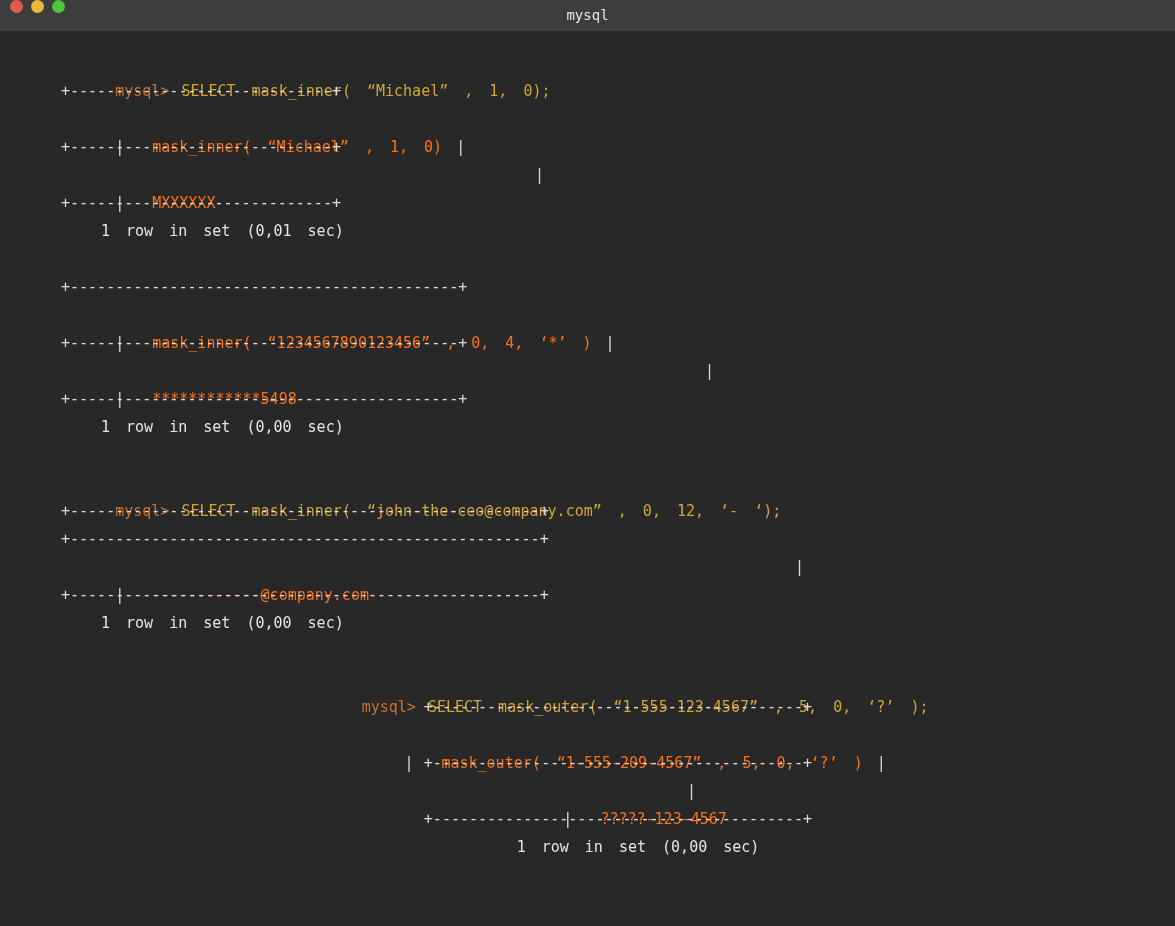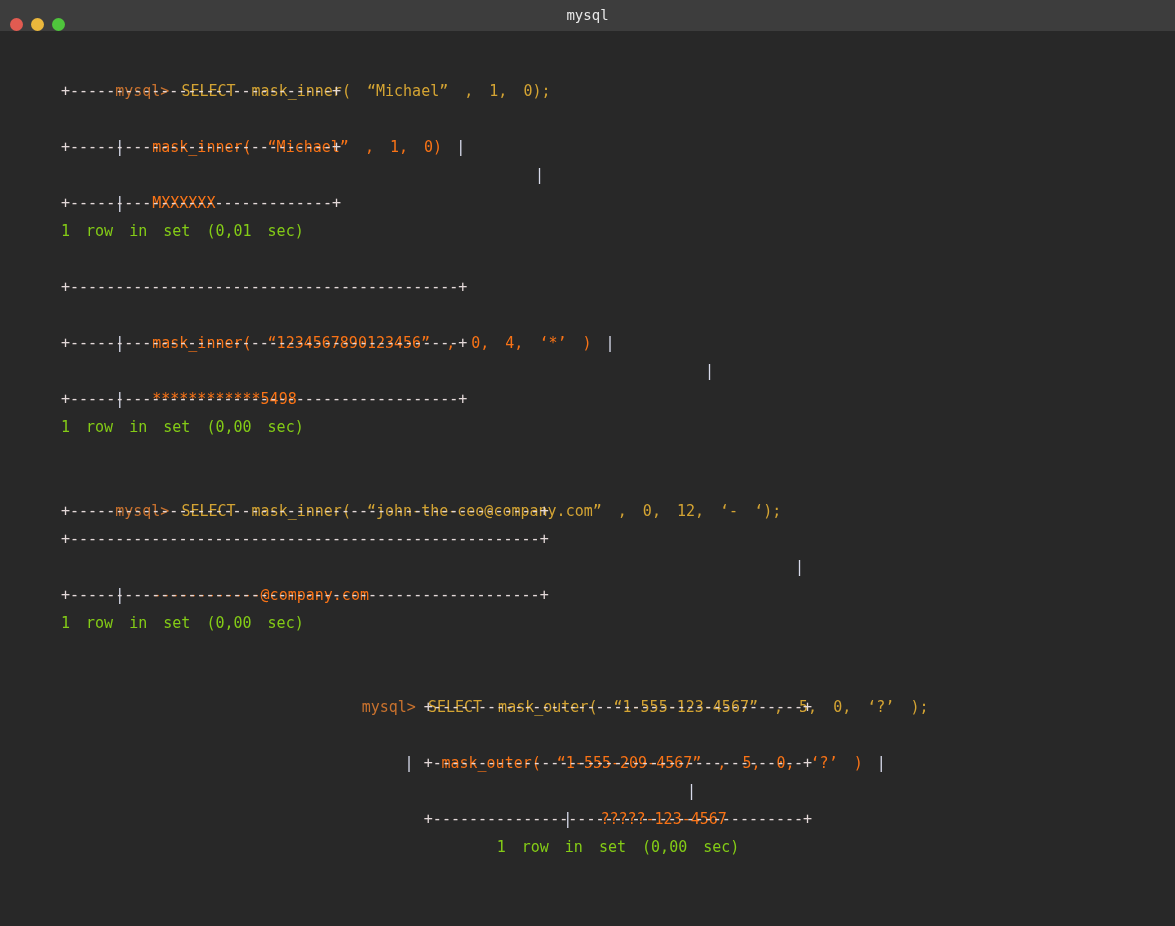--- a/index.html
+++ b/index.html
@@ -3,21 +3,21 @@
 <meta charset="utf-8">
 <style>
   html,body{margin:0;padding:0;background:#282828;}
   body{
     width:1175px;height:926px;overflow:hidden;
     font-family:"DejaVu Sans Mono", monospace;
   }
   
   .titlebar{
     position:relative;height:31px;background:#3d3d3d;
-    display:flex;align-items:flex-end;
+    display:flex;align-items:flex-start;
   }
   .traffic{display:flex;align-items:center;gap:8px;padding-left:10px;}
   .tl-btn{width:13px;height:13px;border-radius:50%;display:inline-block;}
   .tl-close{background:#e25b51;}
   .tl-min{background:#ebb73c;}
   .tl-zoom{background:#4fc53c;}
   .title{
     position:absolute;left:0;right:0;text-align:center;
     color:#e8e8e8;font-size:14px;line-height:31px;
   }
@@ -31,21 +31,21 @@
   .sql{color:#d4a433;word-spacing:7px;margin-left:12px;}
   .sep{color:#e4d9d9;}
   .pipe{color:#d7daea;}
   .cell{color:#f97316;margin-left:28px;word-spacing:7px;}
   .hdr-end{margin-left:14px;}
   .end-pipe{position:absolute;top:0;}
   .q0 .end-pipe{left:487px;}
   .q1 .end-pipe{left:657px;}
   .q2 .end-pipe{left:747px;}
   .q3 .end-pipe{left:639px;}
-  .status{color:#84cc16;word-spacing:7px;}
+  .status{color:#e5e5e5;word-spacing:7px;margin-left:40px;}
   .block{margin-bottom:28px;padding-left:48px;}
   .block:last-child{margin-bottom:0;text-align:center;}
 </style>
 </head>
 <body>
 
 <div class="titlebar">
   <div class="traffic">
     <span class="tl-btn tl-close"></span>
     <span class="tl-btn tl-min"></span>

